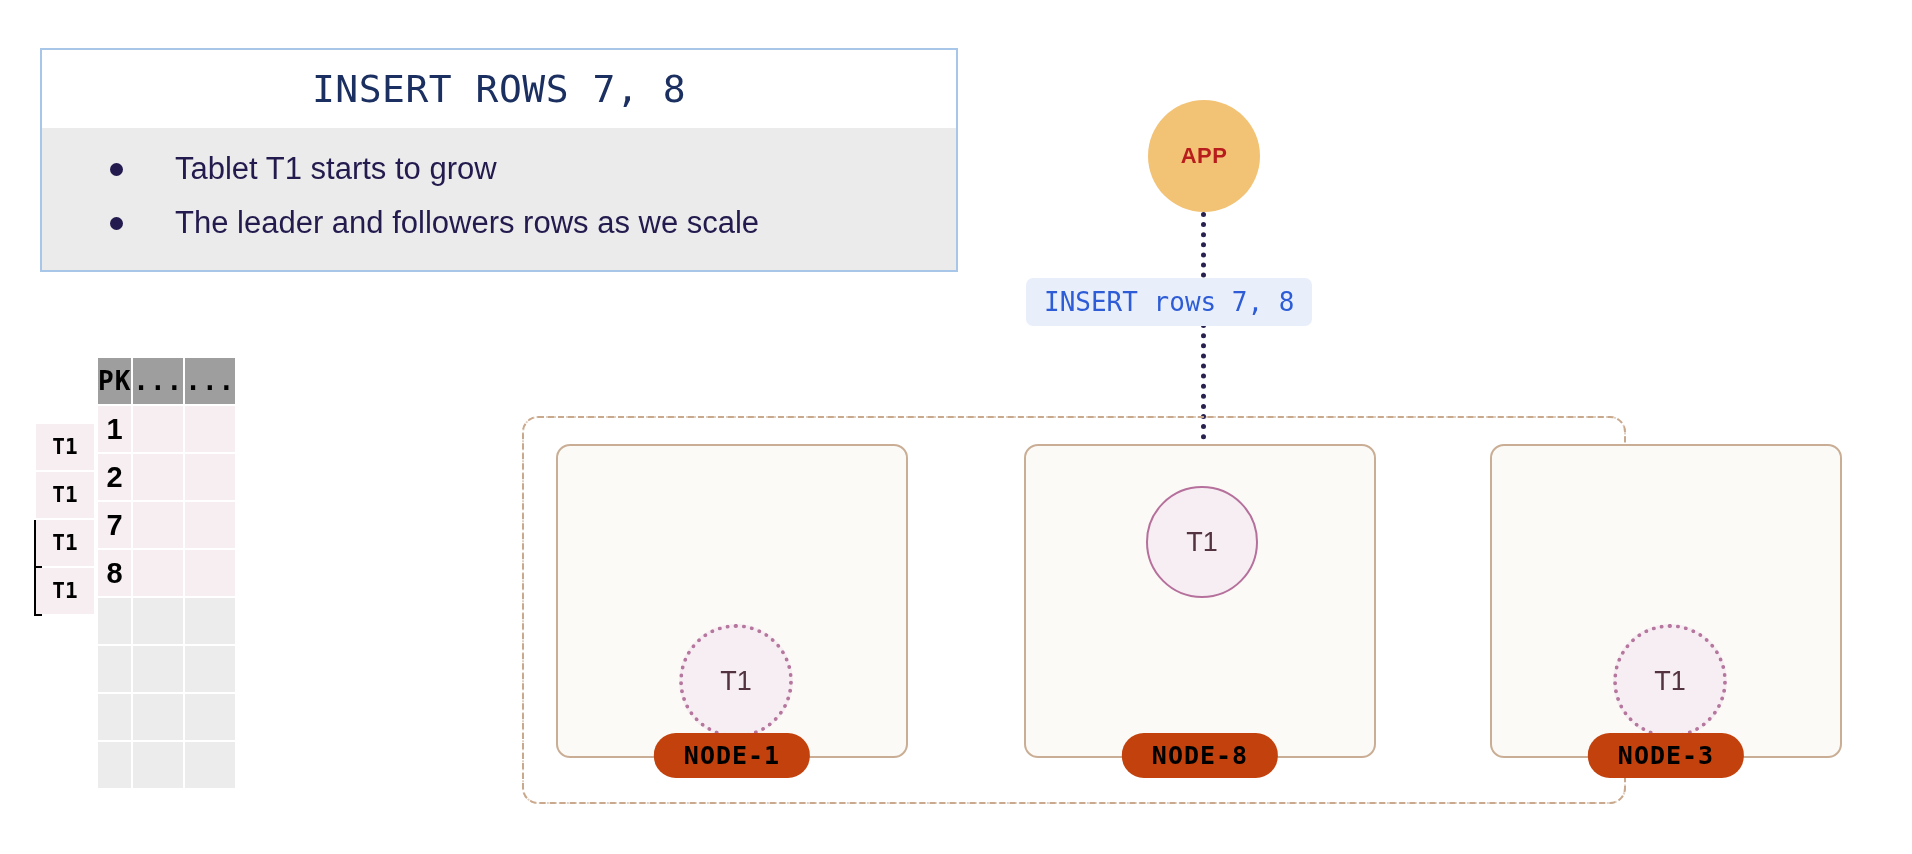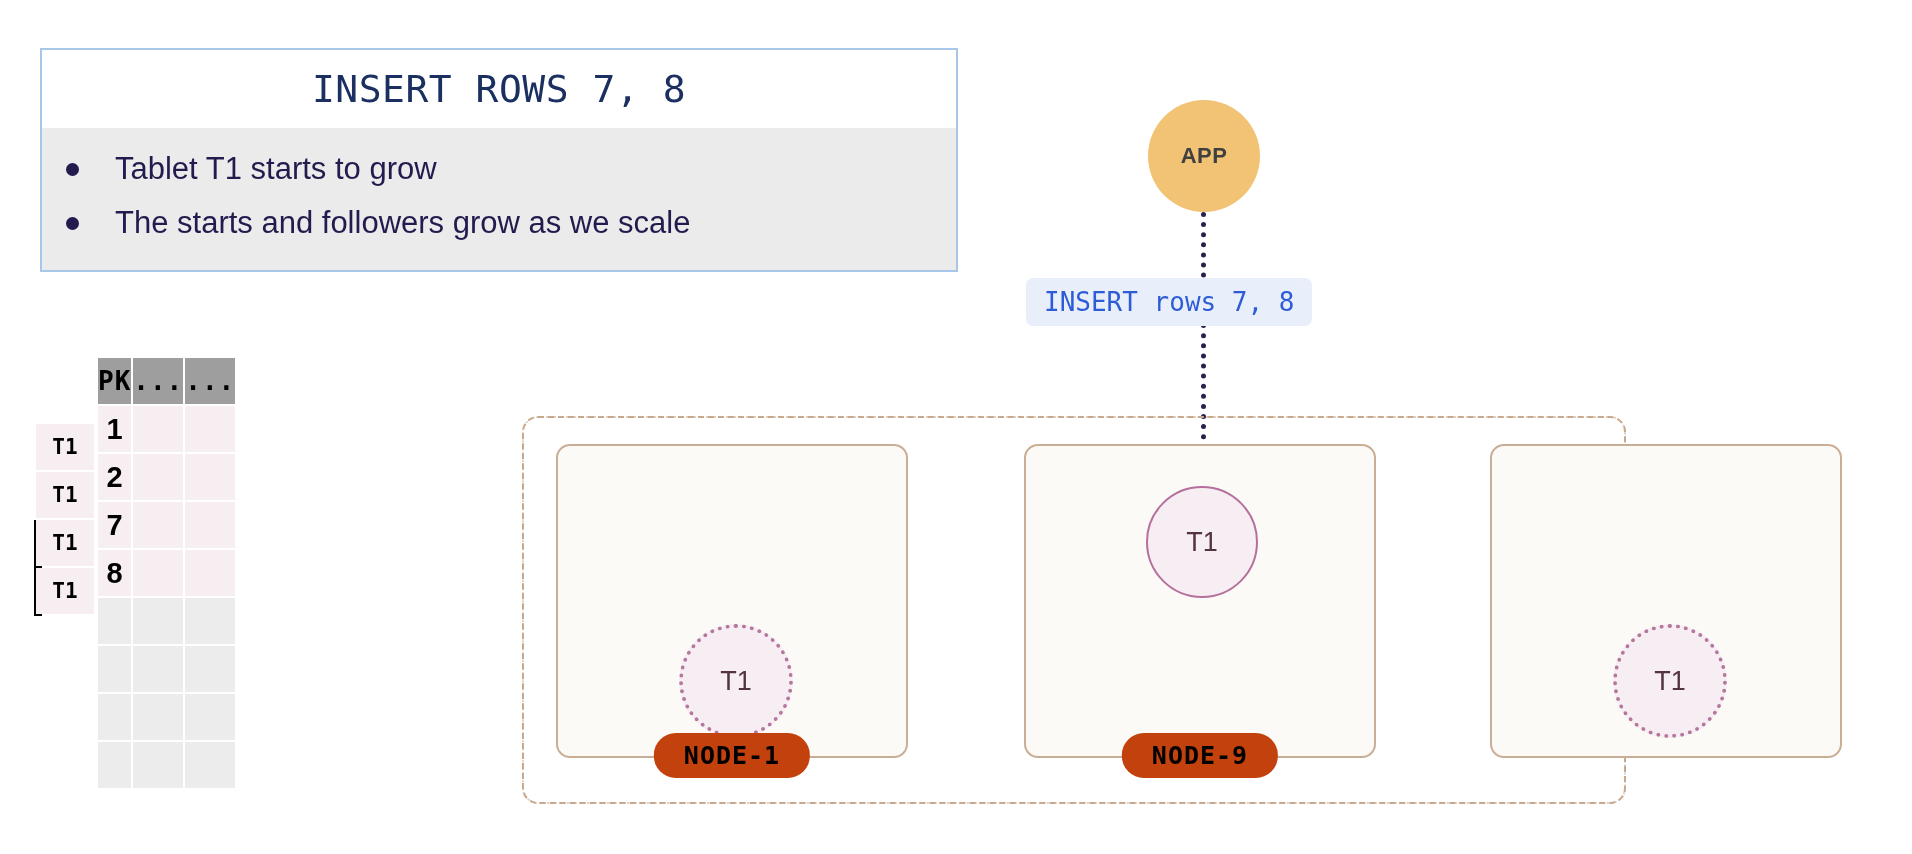--- a/index.html
+++ b/index.html
@@ -37,21 +37,22 @@
     white-space: pre;
   }
   #callout-body {
     background: #ebebeb;
     padding: 14px 0 20px 0;
   }
   .bullet-row {
     display: flex;
     align-items: center;
     height: 54px;
-    padding-left: 24px;
+    padding-left: 68px;
+    gap: 16px;
   }
   .bullet-dot {
     width: 13px;
     height: 13px;
     border-radius: 50%;
     background: #231a4d;
     flex: 0 0 auto;
     margin-right: 36px;
   }
   .bullet-text {
@@ -131,21 +132,21 @@
     width: 112px;
     height: 112px;
     border-radius: 50%;
     background: #f2c275;
     display: flex;
     align-items: center;
     justify-content: center;
     font-family: "Liberation Sans", sans-serif;
     font-weight: bold;
     font-size: 22px;
-    color: #404040;
+    color: #b91c1c;
     letter-spacing: 0.5px;
   }
 
   
   #flow-line {
     position: absolute;
     left: 1201px;
     top: 212px;
     width: 0;
     height: 278px;
@@ -260,21 +261,21 @@
 
 <div id="callout">
   <div id="callout-title">INSERT ROWS 7, 8</div>
   <div id="callout-body">
     <div class="bullet-row">
       <span class="bullet-dot"></span>
       <span class="bullet-text">Tablet T1 starts to grow</span>
     </div>
     <div class="bullet-row">
       <span class="bullet-dot"></span>
-      <span class="bullet-text">The starts and followers grow as we scale</span>
+      <span class="bullet-text">The leader and followers rows as we scale</span>
     </div>
   </div>
 </div>
 
 <div id="table-wrap">
 
   <div class="tmark" style="top:164px"></div>
   <div class="tmark" style="top:212px"></div>
 
   <div class="tlabel" style="top:68px">T1</div>
@@ -355,20 +356,21 @@
   <div class="tablet follower">
     <span>T1</span>
   </div>
   <div class="node-badge">NODE-1</div>
 </div>
 
 <div class="node" id="node-2">
   <div class="tablet leader">
     <span>T1</span>
   </div>
-  <div class="node-badge">NODE-9</div>
+  <div class="node-badge">NODE-8</div>
 </div>
 
 <div class="node" id="node-3">
   <div class="tablet follower">
     <span>T1</span>
   </div>
+  <div class="node-badge">NODE-3</div>
 </div>
 
 </body></html>

